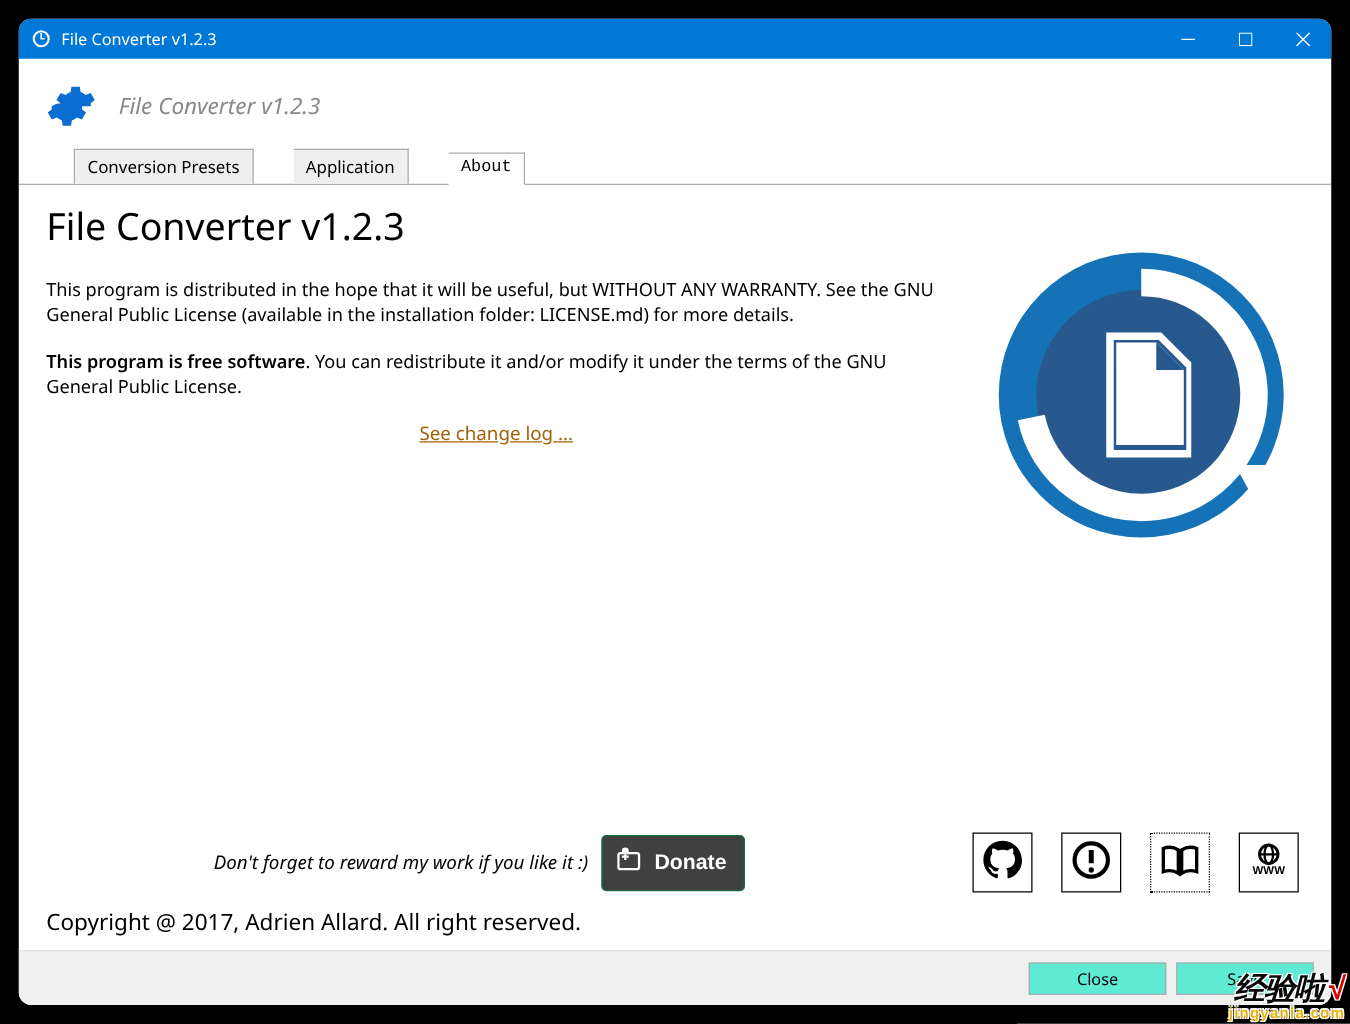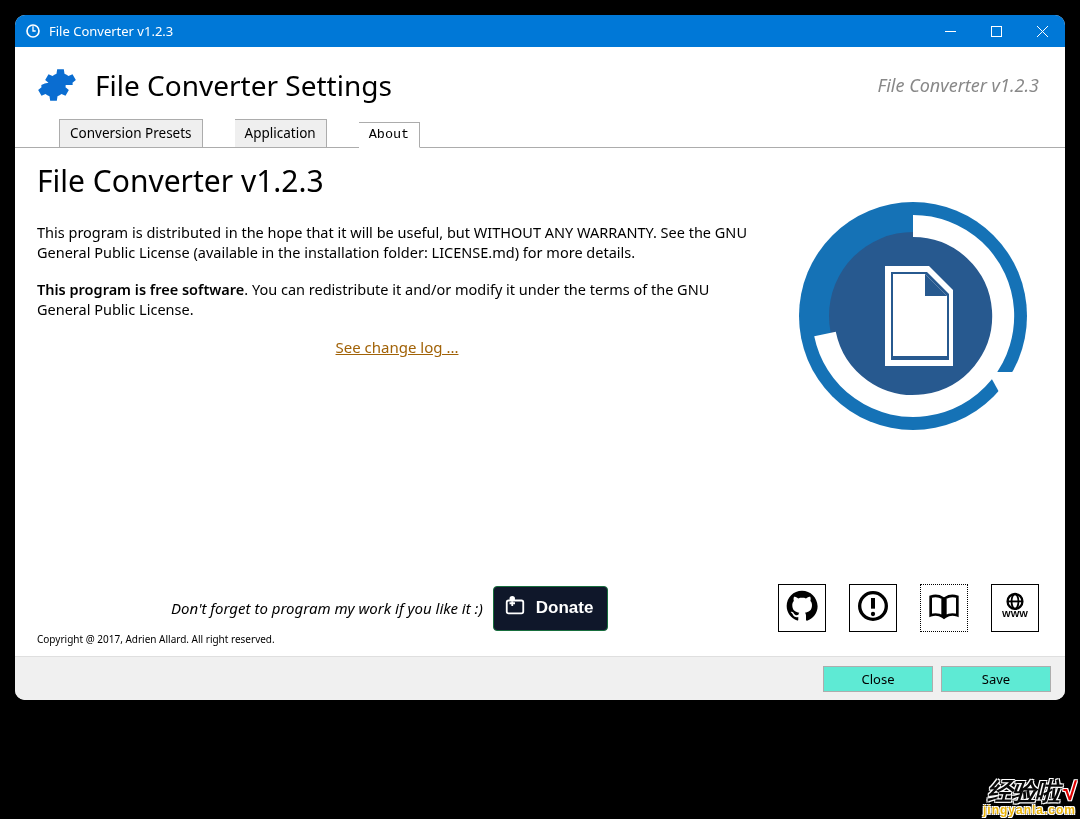--- a/index.html
+++ b/index.html
@@ -1,20 +1,20 @@
 <!DOCTYPE html>
 <html><head>
 <meta charset="utf-8">
 <style>
   * { box-sizing: border-box; }
   html, body { margin:0; padding:0; font-family: "Segoe UI", system-ui, sans-serif; }
   body { width:1080px; height:819px; background:#000; overflow:hidden; position:relative; }
 
   .window {
-    position:absolute; left:15px; top:15px; width:1050px; height:685px;
+    position:absolute; left:15px; top:15px; width:1050px; height:789px;
     background:#ffffff; border-radius:10px; overflow:hidden;
     box-shadow:0 0 0 1px rgba(0,0,0,0.1);
     display:flex; flex-direction:column;
   }
 
   
   .titlebar {
     height:32px; background:#0078d7; color:#fff; display:flex; align-items:center;
   }
   .titleicon {
@@ -72,35 +72,35 @@
   .logo { width:240px; height:240px; margin-top:40px; margin-right:10px; }
 
   
   .donaterow {
     display:flex; align-items:center; justify-content:space-between;
     padding:0 4px; margin-top:auto;
   }
   .donateleft { display:flex; align-items:center; }
   .donatetext { font-style:italic; font-size:15px; margin-right:10px; }
   .donatebtn {
-    background:#0f172a; border:1px solid #176e3d; border-radius:4px;
+    background:#404040; border:1px solid #176e3d; border-radius:4px;
     color:#fff; padding:8px 14px 8px 10px; display:flex; align-items:center;
     font-size:17px; font-weight:600;
   }
   .donatebtn svg { width:22px; height:22px; margin-right:10px; fill:#fff; }
 
   .iconbtns { display:flex; gap:23px; }
   .iconbtn {
     width:48px; height:48px; border:1px solid #000;
     display:flex; align-items:center; justify-content:center;
   }
   .iconbtn svg { width:32px; height:32px; fill:#000; }
   .iconbtn.dotted { border:1px dotted #000; }
 
-  .copyright { font-size:10px; color:#000; }
+  .copyright { font-size:18px; color:#000; margin-top:12px; }
 
   
   .footer {
     border-top:1px solid #dfdfdf; background:#f0f0f0; height:44px;
     display:flex; align-items:center; justify-content:flex-end; padding-right:14px; gap:8px;
   }
   .dlgbtn {
     width:110px; height:26px; font-size:13px; background:#5eead4; border:1px solid #adadad;
     display:flex; align-items:center; justify-content:center;
   }
@@ -148,21 +148,20 @@
       </div>
     </div>
   </div>
 
   <div class="header">
     <span class="gear">
       <svg viewBox="0 0 24 24">
           <path d="M12 8a4 4 0 1 0 0 8 4 4 0 0 0 0-8zm9.4 4a7.9 7.9 0 0 0-.1-1.4l2-1.6-2-3.4-2.4 1a8 8 0 0 0-2.4-1.4l-.4-2.6h-4l-.4 2.6a8 8 0 0 0-2.4 1.4l-2.4-1-2 3.4 2 1.6A7.9 7.9 0 0 0 2.6 12c0 .5 0 .9.1 1.4l-2 1.6 2 3.4 2.4-1c.7.6 1.5 1 2.4 1.4l.4 2.6h4l.4-2.6c.9-.3 1.7-.8 2.4-1.4l2.4 1 2-3.4-2-1.6c.1-.5.1-.9.1-1.4z"></path>
         </svg>
     </span>
-    <div class="headertitle">File Converter Settings</div>
     <div class="headerversion">File Converter v1.2.3</div>
   </div>
 
   <div class="tabstrip">
     <div class="tab">Conversion Presets</div>
     <div class="tab">Application</div>
     <div class="tab active">About</div>
   </div>
 
   <div class="content">
@@ -189,21 +188,21 @@
           <path d="M132 82 l22 22 h-22 z" fill="#27598f"></path>
           <path d="M104 82 h28 v22 h22 v54 h-50 z" fill="#27598f"></path>
           <path d="M100 78 h32 l22 22 v60 h-54 z" fill="#fff"></path>
           <polygon points="132,78 154,100 132,100" fill="#27598f"></polygon>
         </svg>
       </div>
     </div>
 
     <div class="donaterow">
       <div class="donateleft" style="margin-left:130px;">
-        <span class="donatetext">Don't forget to program my work if you like it :)</span>
+        <span class="donatetext">Don't forget to reward my work if you like it :)</span>
         <button class="donatebtn">
           <span>
             <svg viewBox="0 0 24 24">
                 <rect x="3" y="6" width="18" height="14" rx="2" fill="none" stroke="#fff" stroke-width="2"></rect>
                 <circle cx="9" cy="4" r="3" fill="#fff"></circle>
                 <path d="M9 7 v5 M6 9 h6" stroke="#fff" stroke-width="2"></path>
               </svg>
           </span>
           <span>Donate</span>
         </button>

